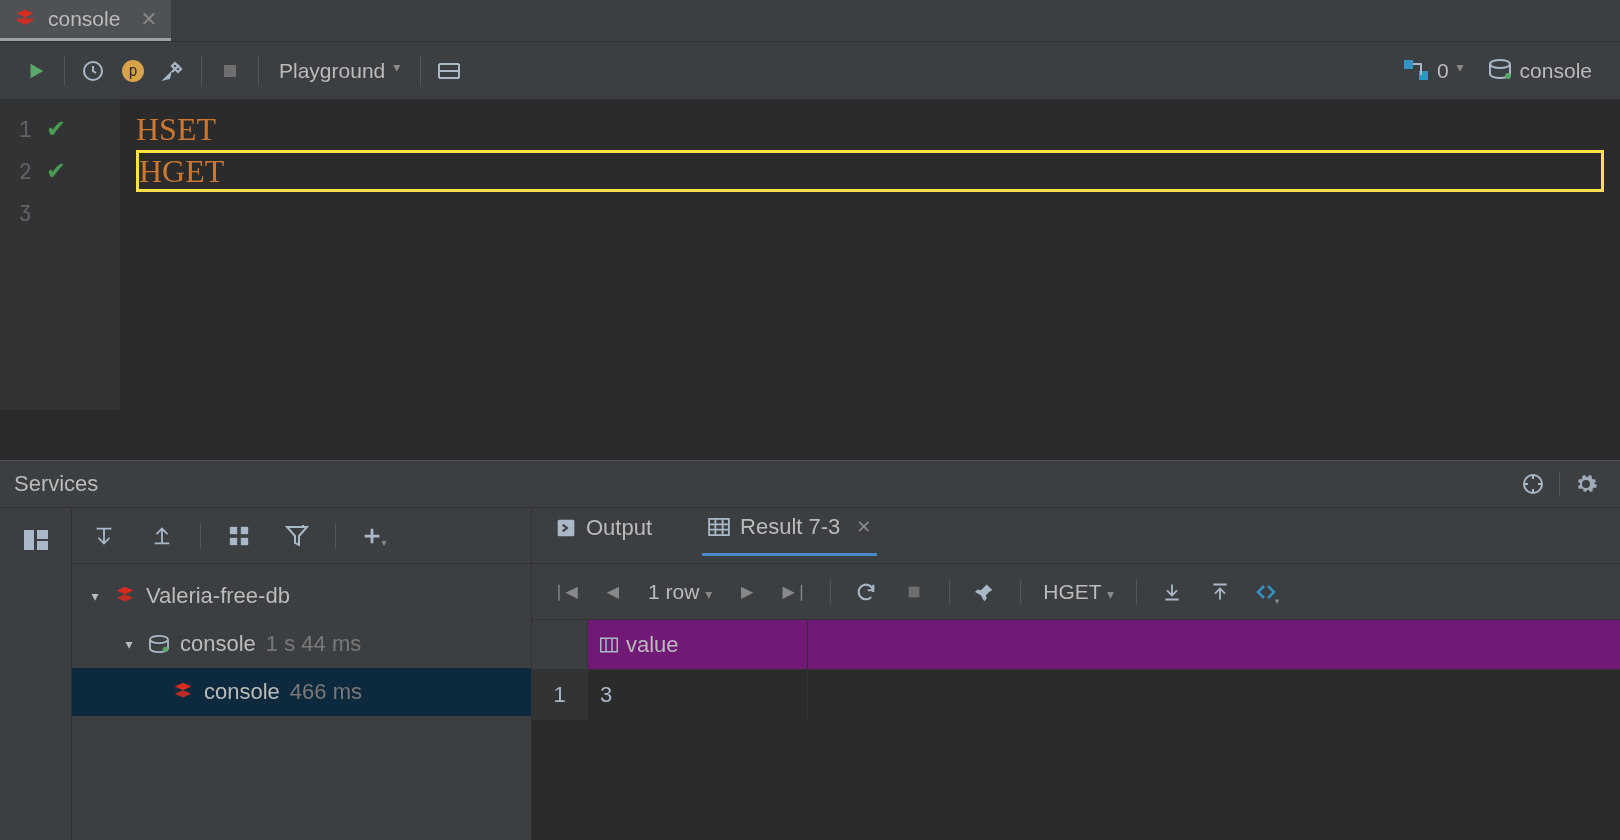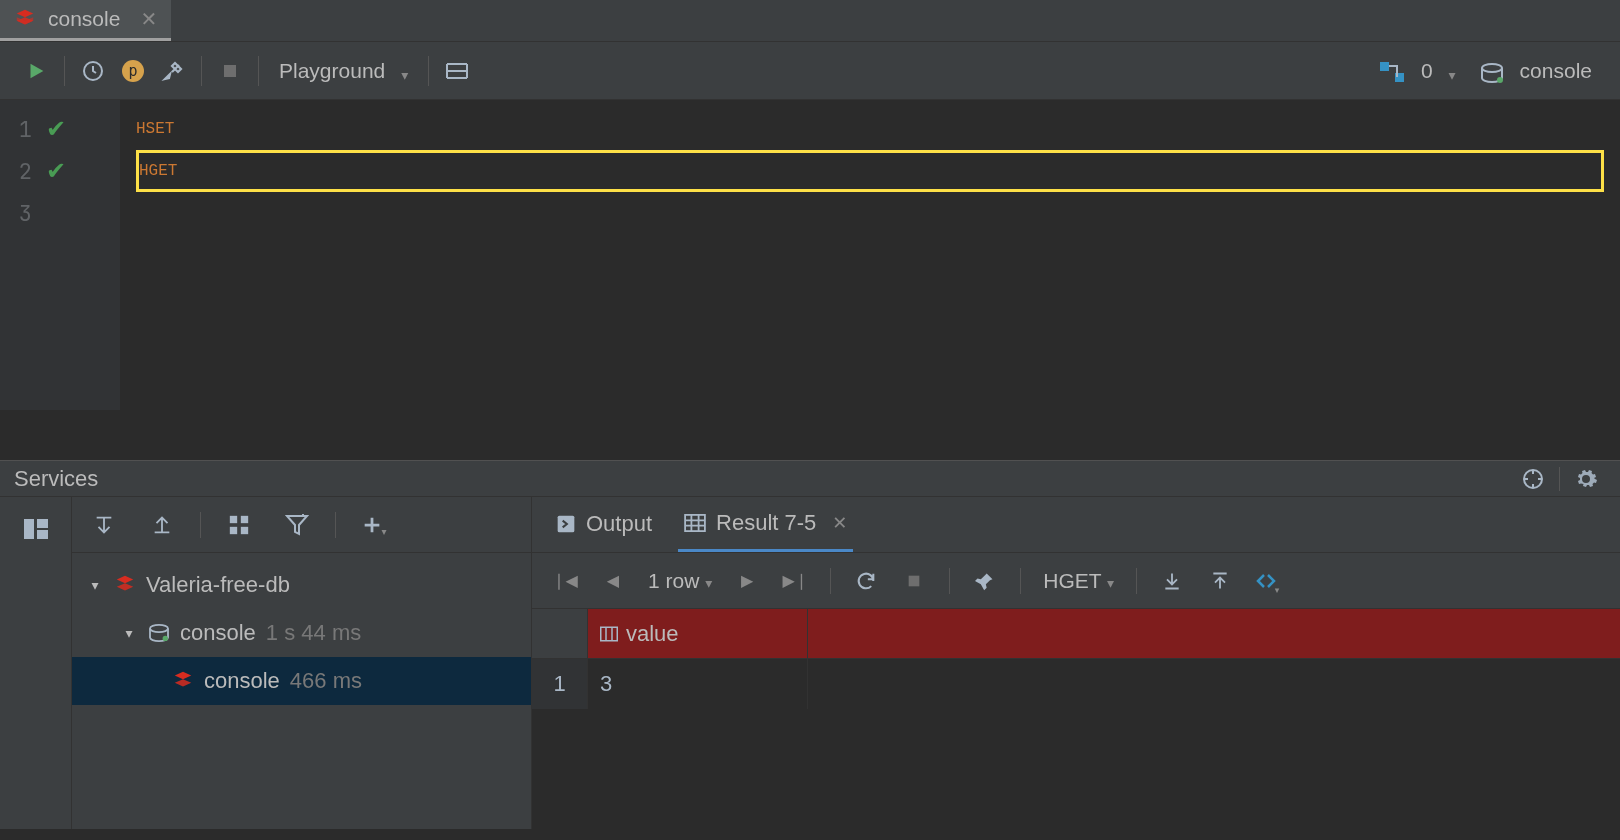--- a/index.html
+++ b/index.html
@@ -5,57 +5,57 @@
 html,body{margin:0;padding:0;width:1620px;height:840px;background:#2b2b2b;font-family:-apple-system,BlinkMacSystemFont,'Segoe UI',sans-serif;color:#bbbbbb;overflow:hidden}
 *{box-sizing:border-box}
 .tabbar{height:42px;background:#3c3f41;display:flex;align-items:flex-end;border-bottom:1px solid #323232}
 .tab{height:42px;background:#4e5254;display:flex;align-items:center;padding:0 14px;gap:12px;border-bottom:3px solid #a0a0a0;position:relative}
 .tab-icon{width:22px;height:22px;display:flex;align-items:center;justify-content:center}
 .tab-label{font-size:21px;color:#bbbbbb}
 .tab-close{font-size:20px;color:#888;margin-left:8px;cursor:pointer}
 .toolbar{height:58px;background:#3c3f41;display:flex;align-items:center;padding:0 16px;border-bottom:1px solid #323232}
 .tb-btn{width:40px;height:40px;display:flex;align-items:center;justify-content:center;cursor:pointer}
 .divider{width:1px;height:30px;background:#555;margin:0 8px}
-.tb-dropdown{display:flex;align-items:flex-end;gap:16px;padding:0 12px;font-size:21px;color:#bbb;cursor:pointer}
+.tb-dropdown{display:flex;align-items:flex-start;gap:8px;padding:0 12px;font-size:21px;color:#bbb;cursor:pointer}
 .chev{font-size:14px;color:#888}
 .spacer{flex:1}
 .editor{height:310px;background:#2b2b2b;display:flex}
 .gutter{width:120px;background:#313335;display:flex;flex-direction:column;padding-top:8px}
 .grow{display:flex;align-items:center;height:42px;padding-left:14px;gap:14px}
 .lnum{font-size:22px;color:#606366;font-family:'JetBrains Mono','Consolas',monospace;width:18px;text-align:right}
 .check{color:#499c54;font-size:24px}
-.code{flex:1;padding:8px 16px;font-family:Liberation Mono, monospace;font-size:16px;line-height:42px}
+.code{flex:1;padding:8px 16px;font-family:Liberation Serif, serif;font-size:32px;line-height:42px}
 .cline{height:42px;display:flex;align-items:center;white-space:pre}
 .cline.hl{border:3px solid #fde047}
 .kw{color:#cc7832}
 .tx{color:#a9b7c6}
 .panel-gap{height:50px;background:#2b2b2b}
-.panel-header{height:37px;background:#3c3f41;border-top:1px solid #515151;border-bottom:1px solid #323232;display:flex;align-items:center;padding:0 14px;font-size:22px;color:#bbb}
+.panel-header{height:48px;background:#3c3f41;border-top:1px solid #515151;border-bottom:1px solid #323232;display:flex;align-items:center;padding:0 14px;font-size:22px;color:#bbb}
 .panel-header .spacer{flex:1}
 .hicon{width:40px;height:40px;display:flex;align-items:center;justify-content:center;cursor:pointer}
 .services{display:flex;height:332px;background:#3c3f41}
 .svc-tools{width:72px;border-right:1px solid #323232;display:flex;flex-direction:column;align-items:center;padding-top:12px;gap:10px}
 .svc-tree{width:460px;border-right:1px solid #323232;display:flex;flex-direction:column}
 .tree-toolbar{height:56px;display:flex;align-items:center;padding:0 12px;gap:18px;border-bottom:1px solid #323232}
 .tree-body{flex:1;padding-top:8px}
 .tree-row{height:48px;display:flex;align-items:center;gap:10px;padding-left:14px;font-size:22px;color:#bbb;cursor:pointer}
 .tree-row.sel{background:#0d293e}
 .muted{color:#787878}
 .twisty{font-size:14px;color:#bbb;width:18px;text-align:center}
 .svc-right{flex:1;display:flex;flex-direction:column}
-.rtabs{height:56px;display:flex;align-items:flex-end;padding-left:18px;gap:20px;border-bottom:1px solid #323232}
+.rtabs{height:56px;display:flex;align-items:flex-start;padding-left:18px;gap:44px;border-bottom:1px solid #323232}
 .rtab{height:48px;display:flex;align-items:center;gap:10px;font-size:22px;color:#bbb;padding:0 6px 8px 6px;cursor:pointer}
 .rtab.active{border-bottom:3px solid #4a88c7}
 .rtab-close{font-size:18px;color:#888;margin-left:6px}
 .result-bar{height:56px;display:flex;align-items:center;padding:0 14px;gap:10px;border-bottom:1px solid #323232}
 .rbtn{width:38px;height:38px;display:flex;align-items:center;justify-content:center;cursor:pointer;color:#888}
 .rbtn.en{color:#bbb}
 .rtxt{font-size:21px;color:#bbb;padding:0 6px}
 .grid{flex:1;background:#2b2b2b;position:relative}
-.ghead{height:50px;display:flex;background:#7f1d1d;border-bottom:1px solid #323232}
+.ghead{height:50px;display:flex;background:#701a75;border-bottom:1px solid #323232}
 .gcell{border-right:1px solid #323232;display:flex;align-items:center;padding:0 12px;font-size:22px;color:#bbb}
 .gnum{width:56px;justify-content:center;background:#3c3f41;color:#787878}
 .gval{width:220px}
 .grow2{height:50px;display:flex}
 .grow2 .gcell{background:#2b2b2b;color:#a9b7c6}
 .grow2 .gnum{background:#313335}
 svg{display:block}
 </style>
 </head>
 <body>
@@ -274,21 +274,21 @@
           </span>
         <span>Output</span>
       </div>
       <div class="rtab active">
         <span>
             <svg width="22" height="18" viewBox="0 0 24 20" fill="none" stroke="#a9b7c6" stroke-width="2">
               <rect x="1" y="1" width="22" height="18"></rect>
               <path d="M1 7h22M1 13h22M8 1v18M16 1v18"></path>
             </svg>
           </span>
-        <span>Result 7-5</span>
+        <span>Result 7-3</span>
         <span class="rtab-close">✕</span>
       </div>
     </div>
 
     <div class="result-bar">
       <div class="rbtn">❘◀</div>
       <div class="rbtn">◀</div>
       <div class="rtxt"><span>1 row</span> <span class="chev">▾</span></div>
       <div class="rbtn">▶</div>
       <div class="rbtn">▶❘</div>

